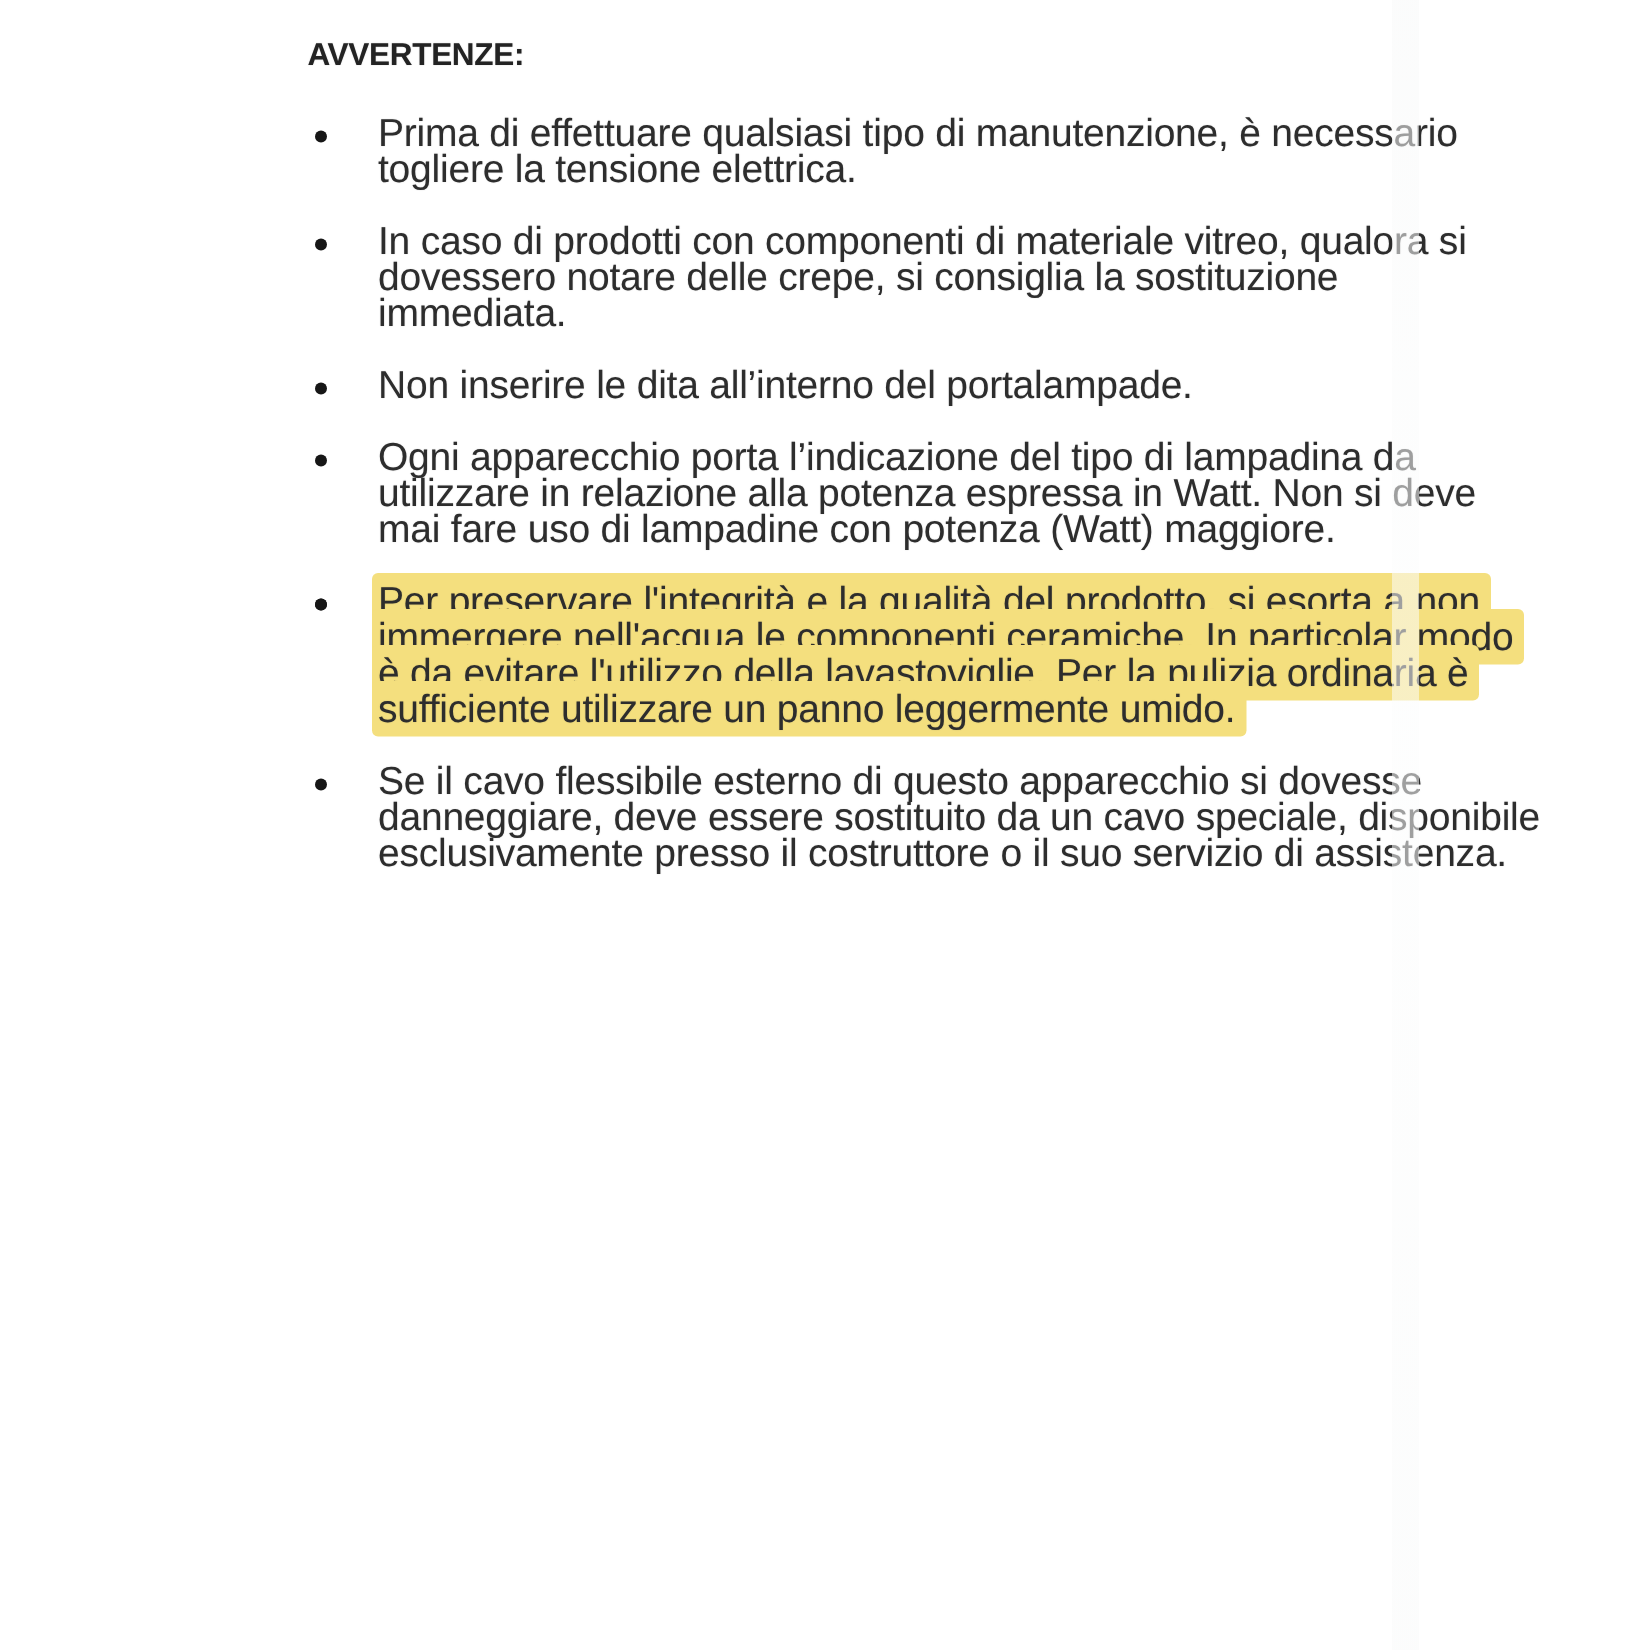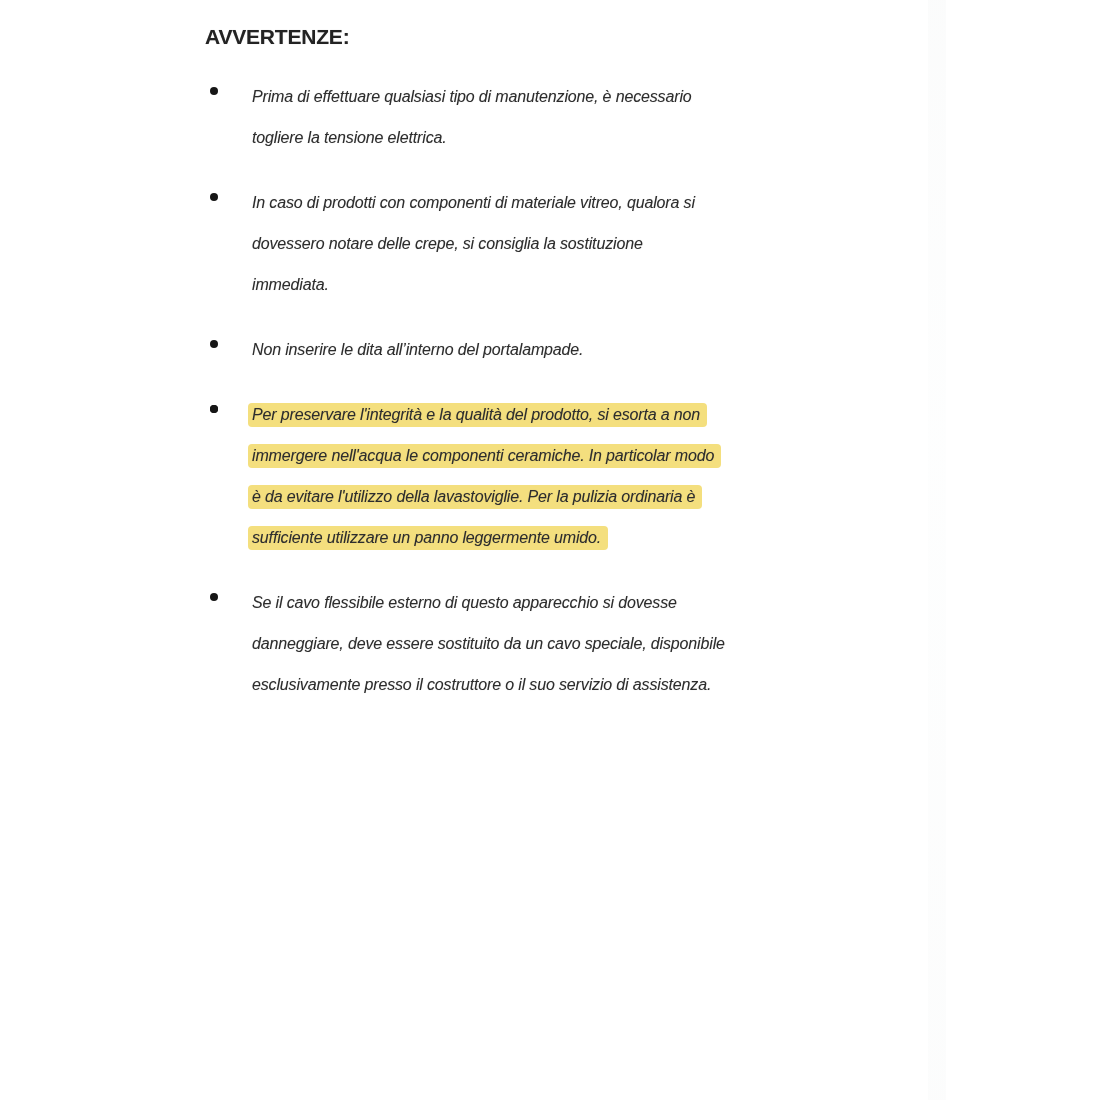--- a/index.html
+++ b/index.html
@@ -30,25 +30,24 @@
   }
   ul.warning-list {
     list-style: none;
     margin: 0;
     padding: 0;
   }
   li.warn {
     position: relative;
     padding-left: 47px;
     margin: 0 0 24px 0;
-    font-size: 16px;
-    line-height: 41px;
+    font-size: 26px;
+    line-height: 24px;
     letter-spacing: -0.15px;
     text-shadow: 0 0 0.8px rgba(70,70,70,0.3);
-    font-style: italic;
   }
   li.warn:last-child { margin-bottom: 0; }
   .dot {
     position: absolute;
     left: 5px;
     top: 11px;
     width: 8px;
     height: 8px;
     border-radius: 50%;
     background: #161616;
@@ -94,20 +93,26 @@
       <span class="txt">In caso di prodotti con componenti di materiale vitreo, qualora si
 dovessero notare delle crepe, si consiglia la sostituzione
 immediata.</span>
     </li>
     <li class="warn">
       <span class="dot"></span>
       <span class="txt">Non inserire le dita all’interno del portalampade.</span>
     </li>
     <li class="warn">
       <span class="dot"></span>
+      <span class="txt">Ogni apparecchio porta l’indicazione del tipo di lampadina da
+utilizzare in relazione alla potenza espressa in Watt. Non si deve
+mai fare uso di lampadine con potenza (Watt) maggiore.</span>
+    </li>
+    <li class="warn">
+      <span class="dot"></span>
     </li>
     <li class="warn">
       <span class="dot"></span>
       <span class="txt hl">Per preservare l'integrità e la qualità del prodotto, si esorta a non
 immergere nell'acqua le componenti ceramiche. In particolar modo
 è da evitare l'utilizzo della lavastoviglie. Per la pulizia ordinaria è
 sufficiente utilizzare un panno leggermente umido.</span>
     </li>
     <li class="warn">
       <span class="dot"></span>

